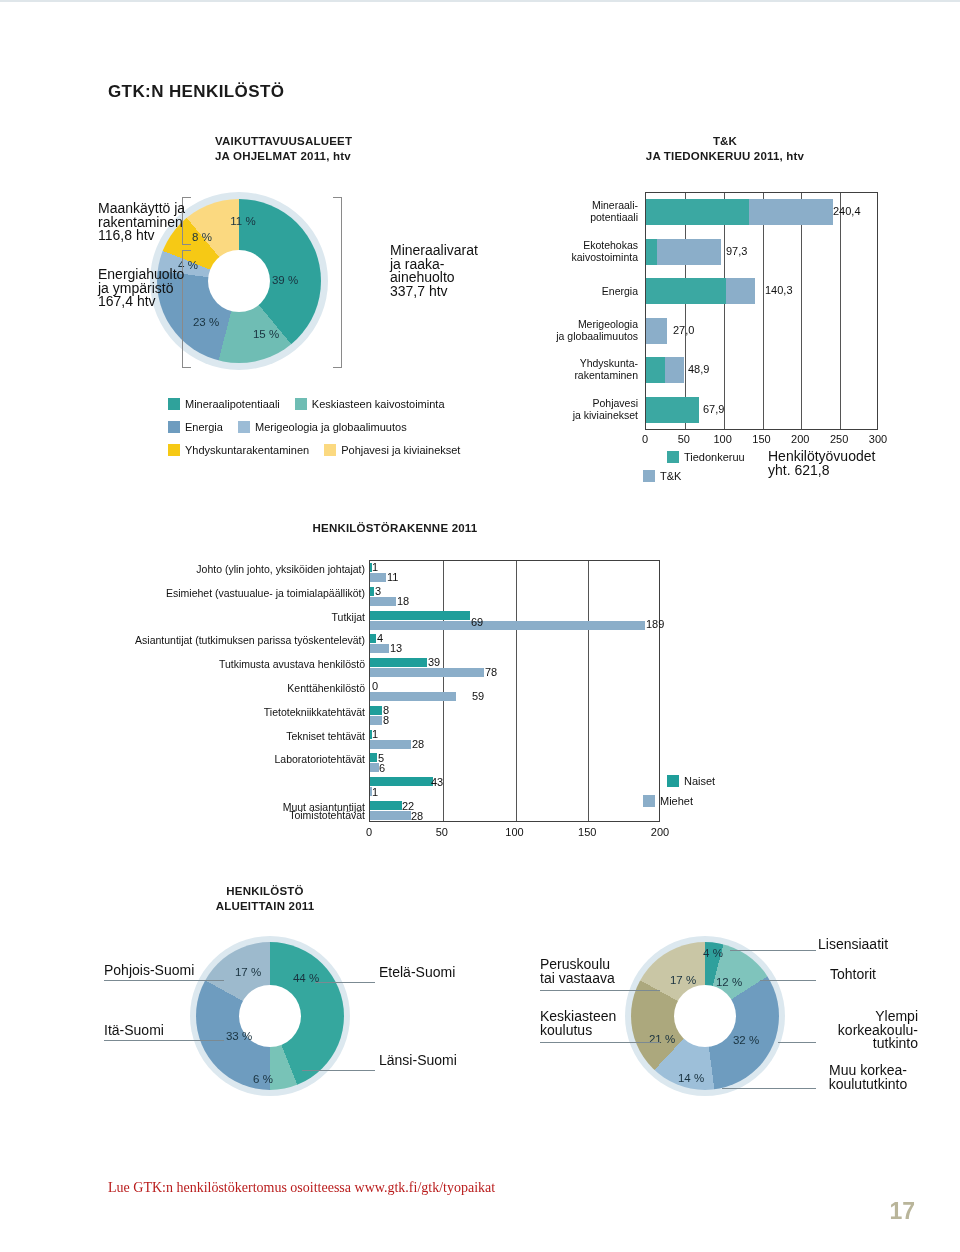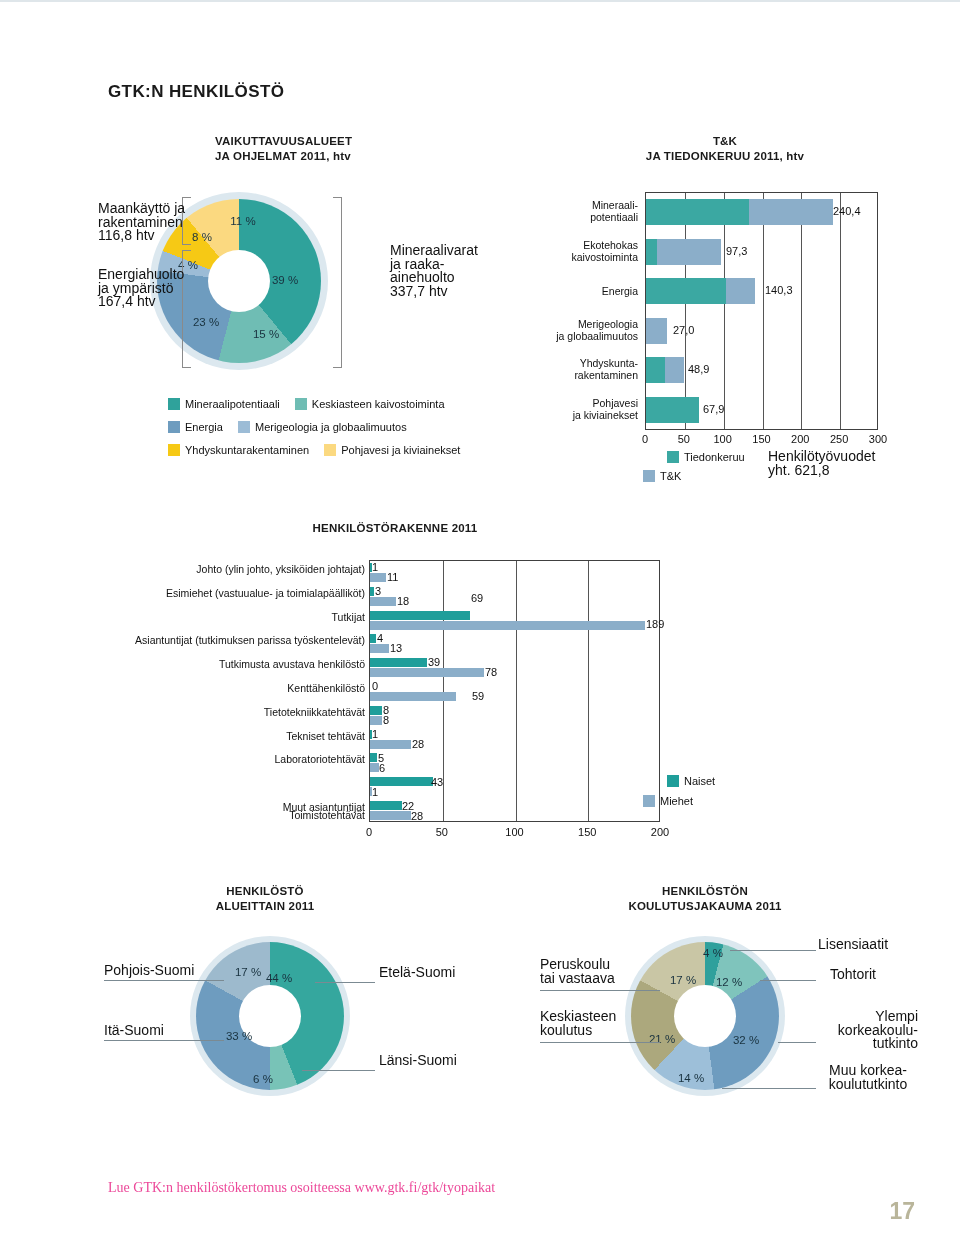--- a/index.html
+++ b/index.html
@@ -58,21 +58,21 @@
   
   .plot { position:absolute; border:1px solid #404040; background:#fff; }
   .vgrid { position:absolute; top:0; bottom:0; width:1px; background:#555; }
   .bar { position:absolute; }
   .bar-val { position:absolute; font-size:11px; color:#111; white-space:nowrap; }
   .cat-lbl { position:absolute; font-size:10.5px; color:#111; text-align:right; line-height:12px; white-space:nowrap;}
   .tick { position:absolute; font-size:11px; color:#111; transform:translateX(-50%); }
 
   .footer-link {
     position:absolute; left:108px; top:1180px;
-    font-family:"Liberation Serif", serif; font-size:14px; color:#ec4899;
+    font-family:"Liberation Serif", serif; font-size:14px; color:#b91c1c;
   }
   .pageno {
     position:absolute; right:45px; top:1198px;
     font-size:23px; font-weight:bold; color:#b9b59a;
   }
 </style>
 </head>
 <body>
 
 <div class="page">
@@ -275,21 +275,21 @@
   <div class="cat-lbl" style="left:100px; top:753.4px; width:265px;">Laboratoriotehtävät</div>
   <div class="cat-lbl" style="left:100px; top:777.2px; width:265px;margin-top:32px;">Toimistotehtävät</div>
   <div class="cat-lbl" style="left:100px; top:801px; width:265px;">Muut asiantuntijat</div>
 
   <div class="bar-val" style="left:372px; top:561px;">1</div>
   <div class="bar-val" style="left:387px; top:571px;">11</div>
 
   <div class="bar-val" style="left:375px; top:585px;">3</div>
   <div class="bar-val" style="left:397px; top:595px;">18</div>
 
-  <div class="bar-val" style="left:471px; top:592px;">69</div>
+  <div class="bar-val" style="left:471px; top:616px;">69</div>
   <div class="bar-val" style="left:646px; top:618px;">189</div>
 
   <div class="bar-val" style="left:377px; top:632px;">4</div>
   <div class="bar-val" style="left:390px; top:642px;">13</div>
 
   <div class="bar-val" style="left:428px; top:656px;">39</div>
   <div class="bar-val" style="left:485px; top:666px;">78</div>
 
   <div class="bar-val" style="left:372px; top:680px;">0</div>
   <div class="bar-val" style="left:472px; top:690px;">59</div>
@@ -330,42 +330,38 @@
   <div class="donut-wrap" style="left:190px; top:936px; width:160px; height:160px;">
     <div class="donut-ring" style="left:0; top:0; width:160px; height:160px;"></div>
     <div style="position:absolute; left:6px; top:6px; width:148px; height:148px; border-radius:50%;
         background: conic-gradient(
           #35A79E 0deg 158.4deg,
           #78C3B7 158.4deg 180deg,
           #6E9CBF 180deg 298.8deg,
           #9DBACD 298.8deg 360deg);"></div>
     <div class="donut-hole" style="width:62px; height:62px;"></div>
 
-    <div class="slice-label" style="left:89px; top:42px;">44 %</div>
+    <div class="slice-label" style="left:116px; top:42px;">44 %</div>
     <div class="slice-label" style="left:73px; top:143px;">6 %</div>
     <div class="slice-label" style="left:49px; top:100px;">33 %</div>
     <div class="slice-label" style="left:58px; top:36px;">17 %</div>
   </div>
 
   <div class="leader" style="left:104px; top:980px; width:120px;"></div>
   <div class="note" style="left:104px; top:964px;">Pohjois-Suomi</div>
 
   <div class="leader" style="left:104px; top:1040px; width:120px;"></div>
   <div class="note" style="left:104px; top:1024px;">Itä-Suomi</div>
 
   <div class="leader" style="left:315px; top:982px; width:60px;"></div>
   <div class="note" style="left:379px; top:966px;">Etelä-Suomi</div>
 
   <div class="leader" style="left:302px; top:1070px; width:73px;"></div>
   <div class="note" style="left:379px; top:1054px;">Länsi-Suomi</div>
 
-  <div class="sec-title c" style="left:570px; top:884px; width:270px;">
-    <div>HENKILÖSTÖN</div>
-    <div>KOULUTUSJAKAUMA 2011</div>
-  </div>
 
   <div class="donut-wrap" style="left:625px; top:936px; width:160px; height:160px;">
     <div class="donut-ring" style="left:0; top:0; width:160px; height:160px;"></div>
     <div style="position:absolute; left:6px; top:6px; width:148px; height:148px; border-radius:50%;
         background: conic-gradient(
           #2FA09C 0deg 14.4deg,
           #7FC4BC 14.4deg 57.6deg,
           #6E9CBF 57.6deg 172.8deg,
           #9DBFD9 172.8deg 223.2deg,
           #ACA87D 223.2deg 298.8deg,

